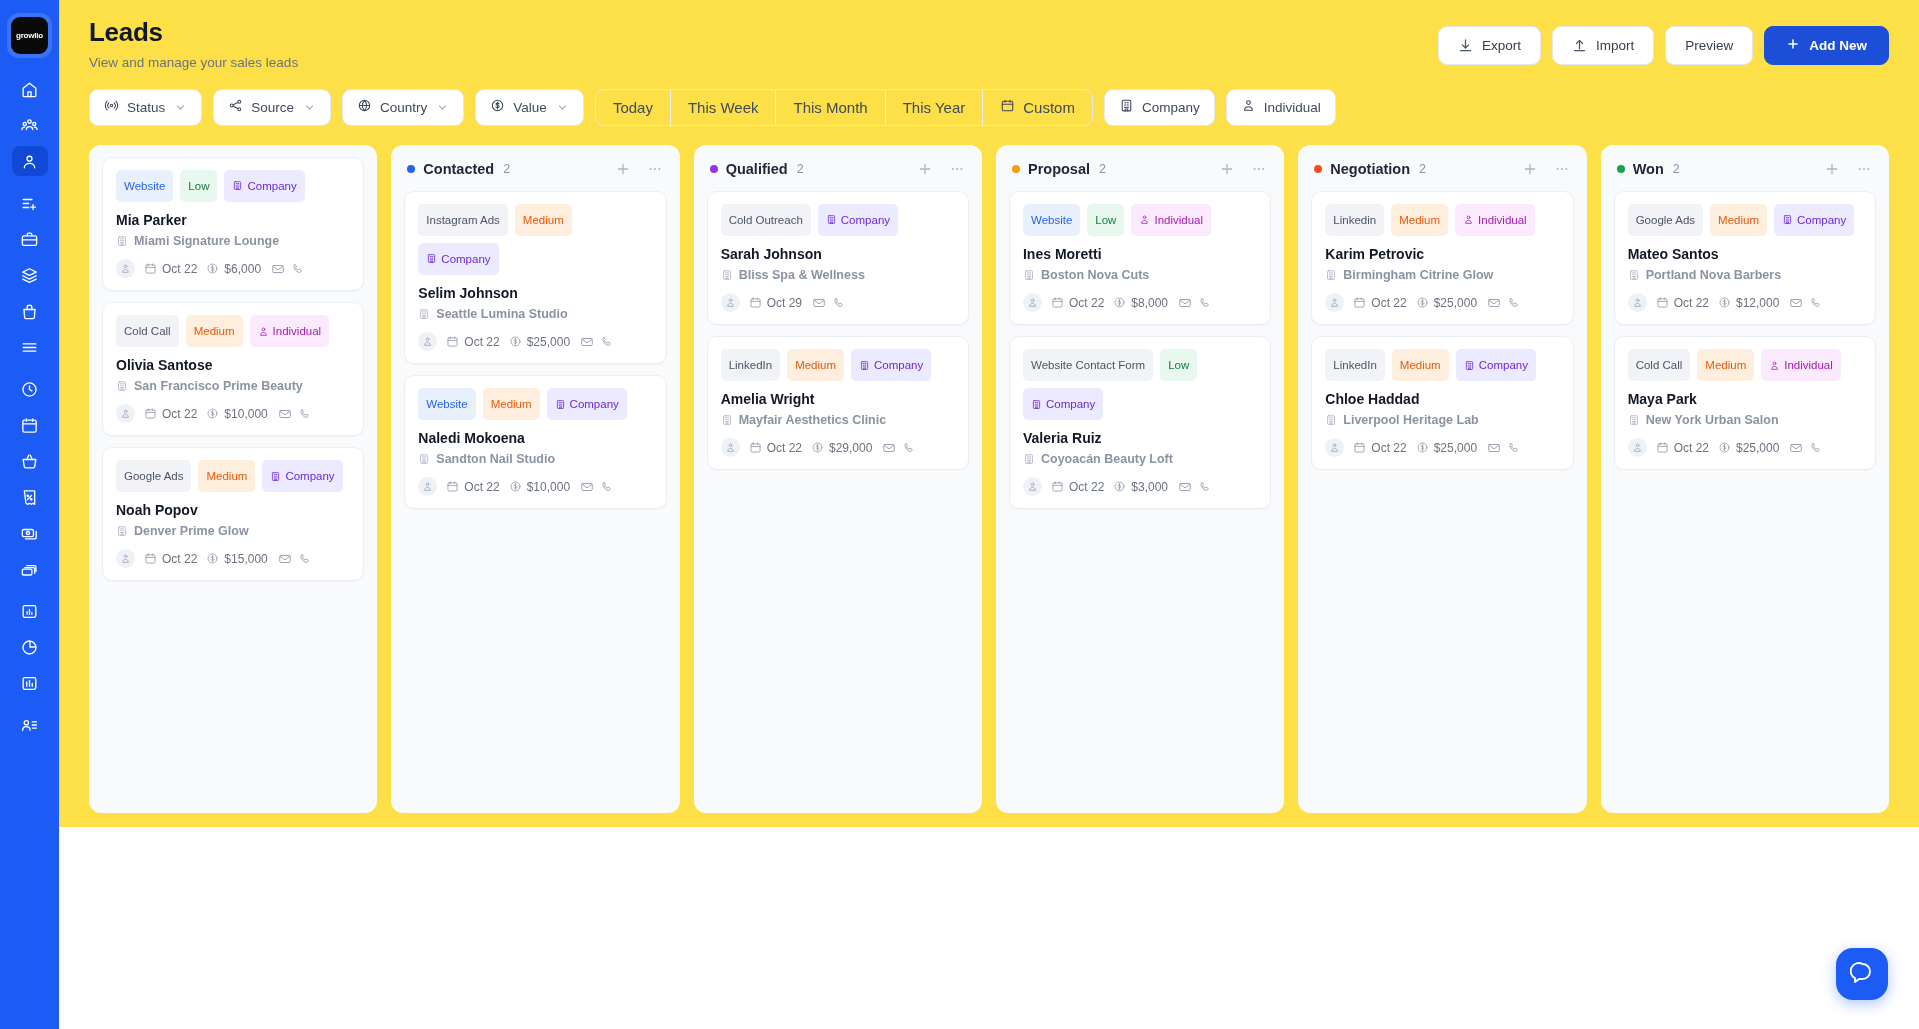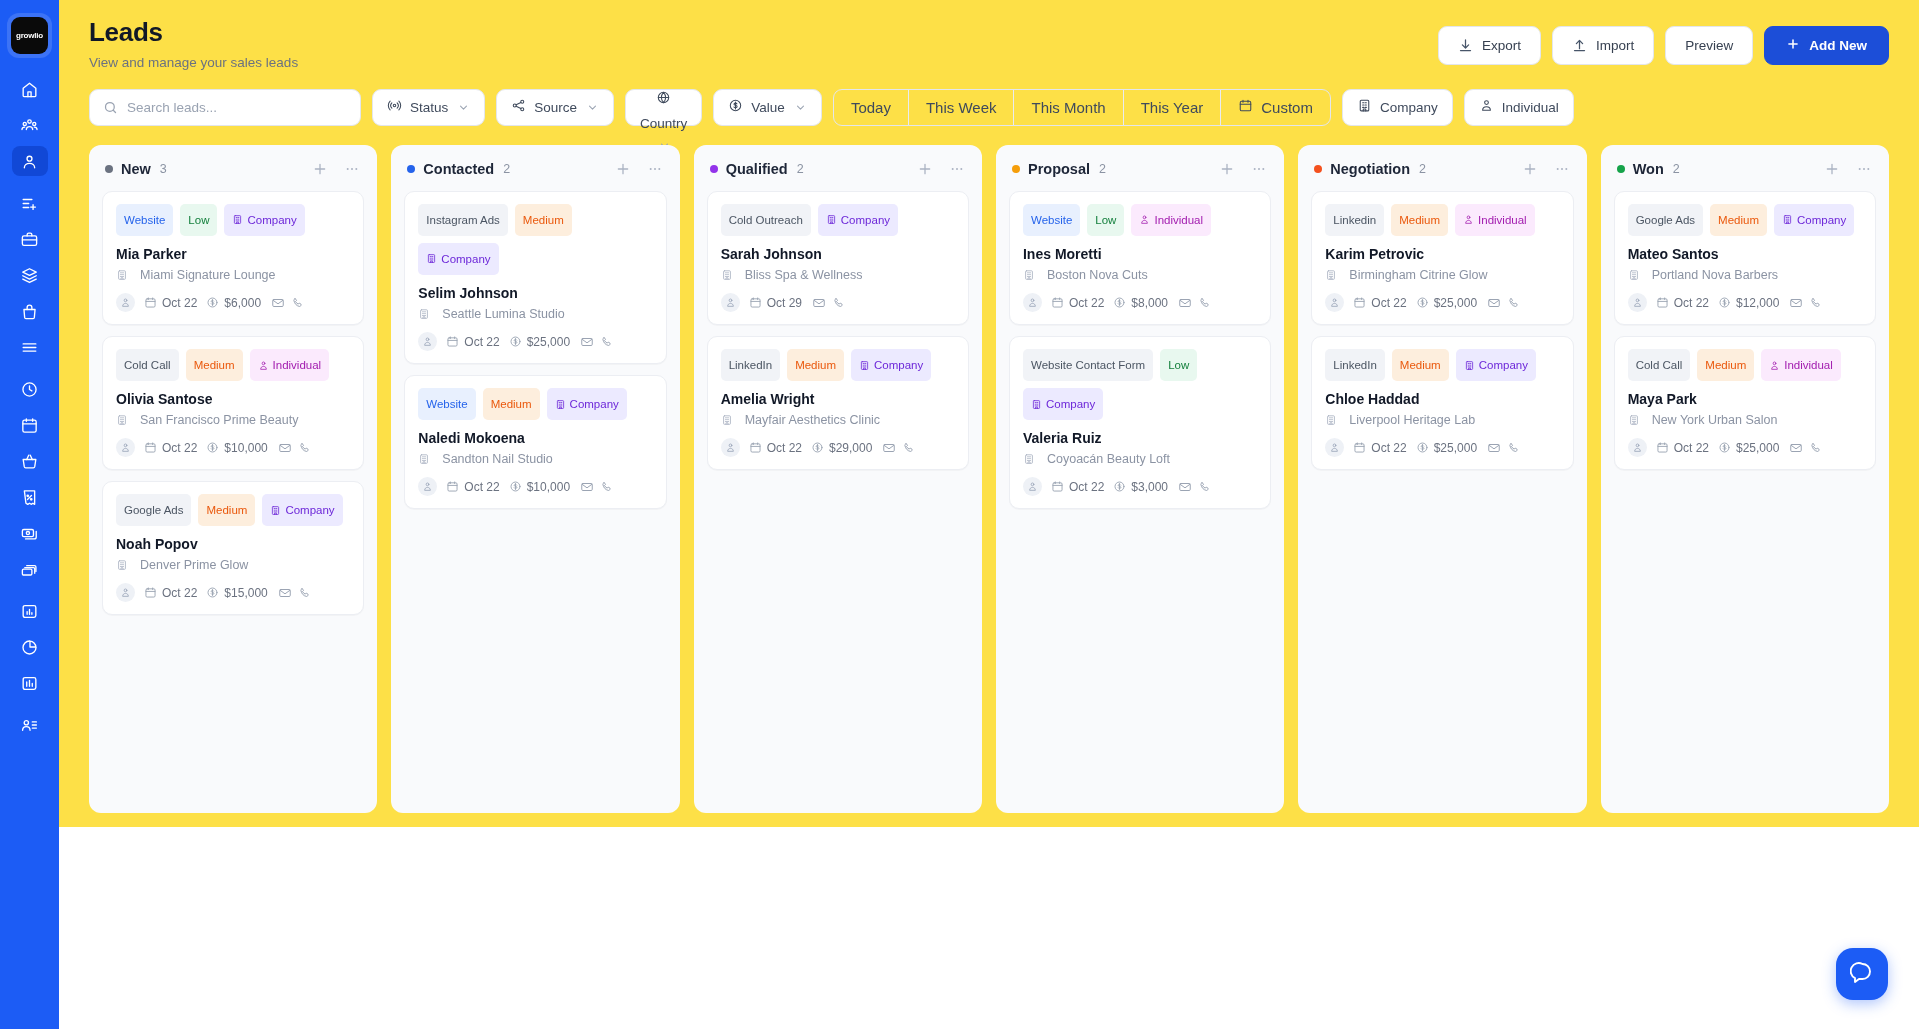--- a/index.html
+++ b/index.html
@@ -148,22 +148,22 @@
   }
   .tag-source-neutral { background: #f1f3f7; color: #4b5563; }
   .tag-source-blue    { background: #e8f0fe; color: #2563eb; }
   .tag-low     { background: #e8f8ef; color: #15803d; }
   .tag-medium  { background: #fdeedd; color: #ea580c; }
   .tag-company    { background: #eceaff; color: #6d28d9; }
   .tag-individual { background: #fbeafd; color: #a21caf; }
 
   .card-name { font-size: 14px; font-weight: 700; color: #111827; line-height: 1.3; }
   .card-company {
-    display: flex; align-items: center; gap: 12px;
-    font-size: 12.5px; color: #8b93a3; margin-top: 5px;
+    display: flex; align-items: center; gap: 6px;
+    font-size: 12.5px; color: #8b93a3; margin-top: 5px; font-weight: bold;
   }
   .card-foot {
     display: flex; align-items: center; gap: 9px; margin-top: 11px;
     font-size: 12px; color: #6b7280;
   }
   .avatar {
     width: 19px; height: 19px; border-radius: 50%; background: #eef1f6;
     display: flex; align-items: center; justify-content: center; flex: 0 0 19px;
   }
   .foot-item { display: flex; align-items: center; gap: 5px; white-space: nowrap; }
@@ -385,29 +385,20 @@
                 <path d="M12 5v14M5 12h14"></path>
               </svg>
           </span>
           <span>Add New</span>
         </button>
       </div>
     </div>
 
 
     <div class="filters">
-      <div class="search">
-        <span class="muted-ico">
-          <svg width="15" height="15" viewBox="0 0 24 24" fill="none" stroke="#9aa3b2" stroke-width="2" stroke-linecap="round">
-              <circle cx="11" cy="11" r="7"></circle>
-              <path d="M20 20l-3.6-3.6"></path>
-            </svg>
-        </span>
-        <input type="text" placeholder="Search leads..." style="">
-      </div>
       <div id="dropdowns" style="display:flex;gap:11px">
           <div class="chip" style="color: rgb(63, 74, 92);">
             <span class="ico"><svg width="15" height="15" viewBox="0 0 24 24">
                 <circle cx="12" cy="12" r="2" stroke="currentColor" fill="none" stroke-width="1.7" stroke-linecap="round" stroke-linejoin="round"></circle>
                 <path d="M7.8 7.8a6 6 0 0 0 0 8.4M16.2 7.8a6 6 0 0 1 0 8.4" stroke="currentColor" fill="none" stroke-width="1.7" stroke-linecap="round" stroke-linejoin="round"></path>
                 <path d="M5 5a10 10 0 0 0 0 14M19 5a10 10 0 0 1 0 14" stroke="currentColor" fill="none" stroke-width="1.7" stroke-linecap="round" stroke-linejoin="round"></path>
               </svg></span>
             <span>Status</span>
             <span class="ico" style="color:#9aa3b2;display:flex;margin-left:1px">
               <svg width="13" height="13" viewBox="0 0 24 24">
@@ -422,21 +413,21 @@
                 <circle cx="18" cy="18" r="2.4" stroke="currentColor" fill="none" stroke-width="1.7" stroke-linecap="round" stroke-linejoin="round"></circle>
                 <path d="M8.2 10.9l7.6-3.7M8.2 13.1l7.6 3.7" stroke="currentColor" fill="none" stroke-width="1.7" stroke-linecap="round" stroke-linejoin="round"></path>
               </svg></span>
             <span>Source</span>
             <span class="ico" style="color:#9aa3b2;display:flex;margin-left:1px">
               <svg width="13" height="13" viewBox="0 0 24 24">
                 <path d="M6.5 9.5l5.5 5.5 5.5-5.5" stroke="currentColor" fill="none" stroke-width="1.9" stroke-linecap="round" stroke-linejoin="round"></path>
               </svg>
             </span>
           </div>
-          <div class="chip" style="color: rgb(63, 74, 92); flex-direction: column;">
+          <div class="chip" style="color: rgb(63, 74, 92);">
             <span class="ico"><svg width="15" height="15" viewBox="0 0 24 24">
                 <circle cx="12" cy="12" r="8.3" stroke="currentColor" fill="none" stroke-width="1.7" stroke-linecap="round" stroke-linejoin="round"></circle>
                 <path d="M3.7 12h16.6" stroke="currentColor" fill="none" stroke-width="1.7" stroke-linecap="round" stroke-linejoin="round"></path>
                 <path d="M12 3.7c2.3 2.5 3.4 5.3 3.4 8.3s-1.1 5.8-3.4 8.3c-2.3-2.5-3.4-5.3-3.4-8.3S9.7 6.2 12 3.7z" stroke="currentColor" fill="none" stroke-width="1.7" stroke-linecap="round" stroke-linejoin="round"></path>
               </svg></span>
             <span>Country</span>
             <span class="ico" style="color:#9aa3b2;display:flex;margin-left:1px">
               <svg width="13" height="13" viewBox="0 0 24 24">
                 <path d="M6.5 9.5l5.5 5.5 5.5-5.5" stroke="currentColor" fill="none" stroke-width="1.9" stroke-linecap="round" stroke-linejoin="round"></path>
               </svg>
@@ -492,38 +483,20 @@
                 <circle cx="12" cy="7.3" r="3" stroke="currentColor" fill="none" stroke-width="1.7" stroke-linecap="round" stroke-linejoin="round"></circle>
                 <path d="M5.8 19.5c0-3.3 2.8-5.5 6.2-5.5s6.2 2.2 6.2 5.5z" stroke="currentColor" fill="none" stroke-width="1.7" stroke-linecap="round" stroke-linejoin="round"></path>
               </svg></span>
             <span>Individual</span>
           </div>
         </div>
     </div>
 
     <div class="board" id="board">
         <div class="col">
-          <div class="col-head">
-            <span class="dot" style="background:#6b7280"></span>
-            <span class="col-title">New</span>
-            <span class="col-count">3</span>
-            <span class="col-head-spacer"></span>
-            <span class="col-act">
-              <svg width="16" height="16" viewBox="0 0 24 24" fill="none" stroke="currentColor" stroke-width="1.9" stroke-linecap="round">
-                <path d="M12 5v14M5 12h14"></path>
-              </svg>
-            </span>
-            <span class="col-act" style="margin-left:6px">
-              <svg width="16" height="16" viewBox="0 0 24 24" fill="currentColor">
-                <circle cx="5.5" cy="12" r="1.5"></circle>
-                <circle cx="12" cy="12" r="1.5"></circle>
-                <circle cx="18.5" cy="12" r="1.5"></circle>
-              </svg>
-            </span>
-          </div>
           <div class="cards">
             <div class="card">
               <div class="tags">
                 <span class="tag tag-source-blue">Website</span>
                 <span class="tag tag-low">Low</span>
                 <span class="tag tag-company">
                   <span style="display:flex;color:currentColor">
                     <svg width="11" height="11" viewBox="0 0 24 24">
                       <rect x="5.2" y="3.6" width="13.6" height="17" rx="1.6" stroke="currentColor" fill="none" stroke-width="1.7" stroke-linecap="round" stroke-linejoin="round"></rect>
                       <path d="M9 7.6h2M13 7.6h2M9 11.3h2M13 11.3h2M9 15h2M13 15h2" stroke="currentColor" fill="none" stroke-width="1.7" stroke-linecap="round" stroke-linejoin="round"></path>

